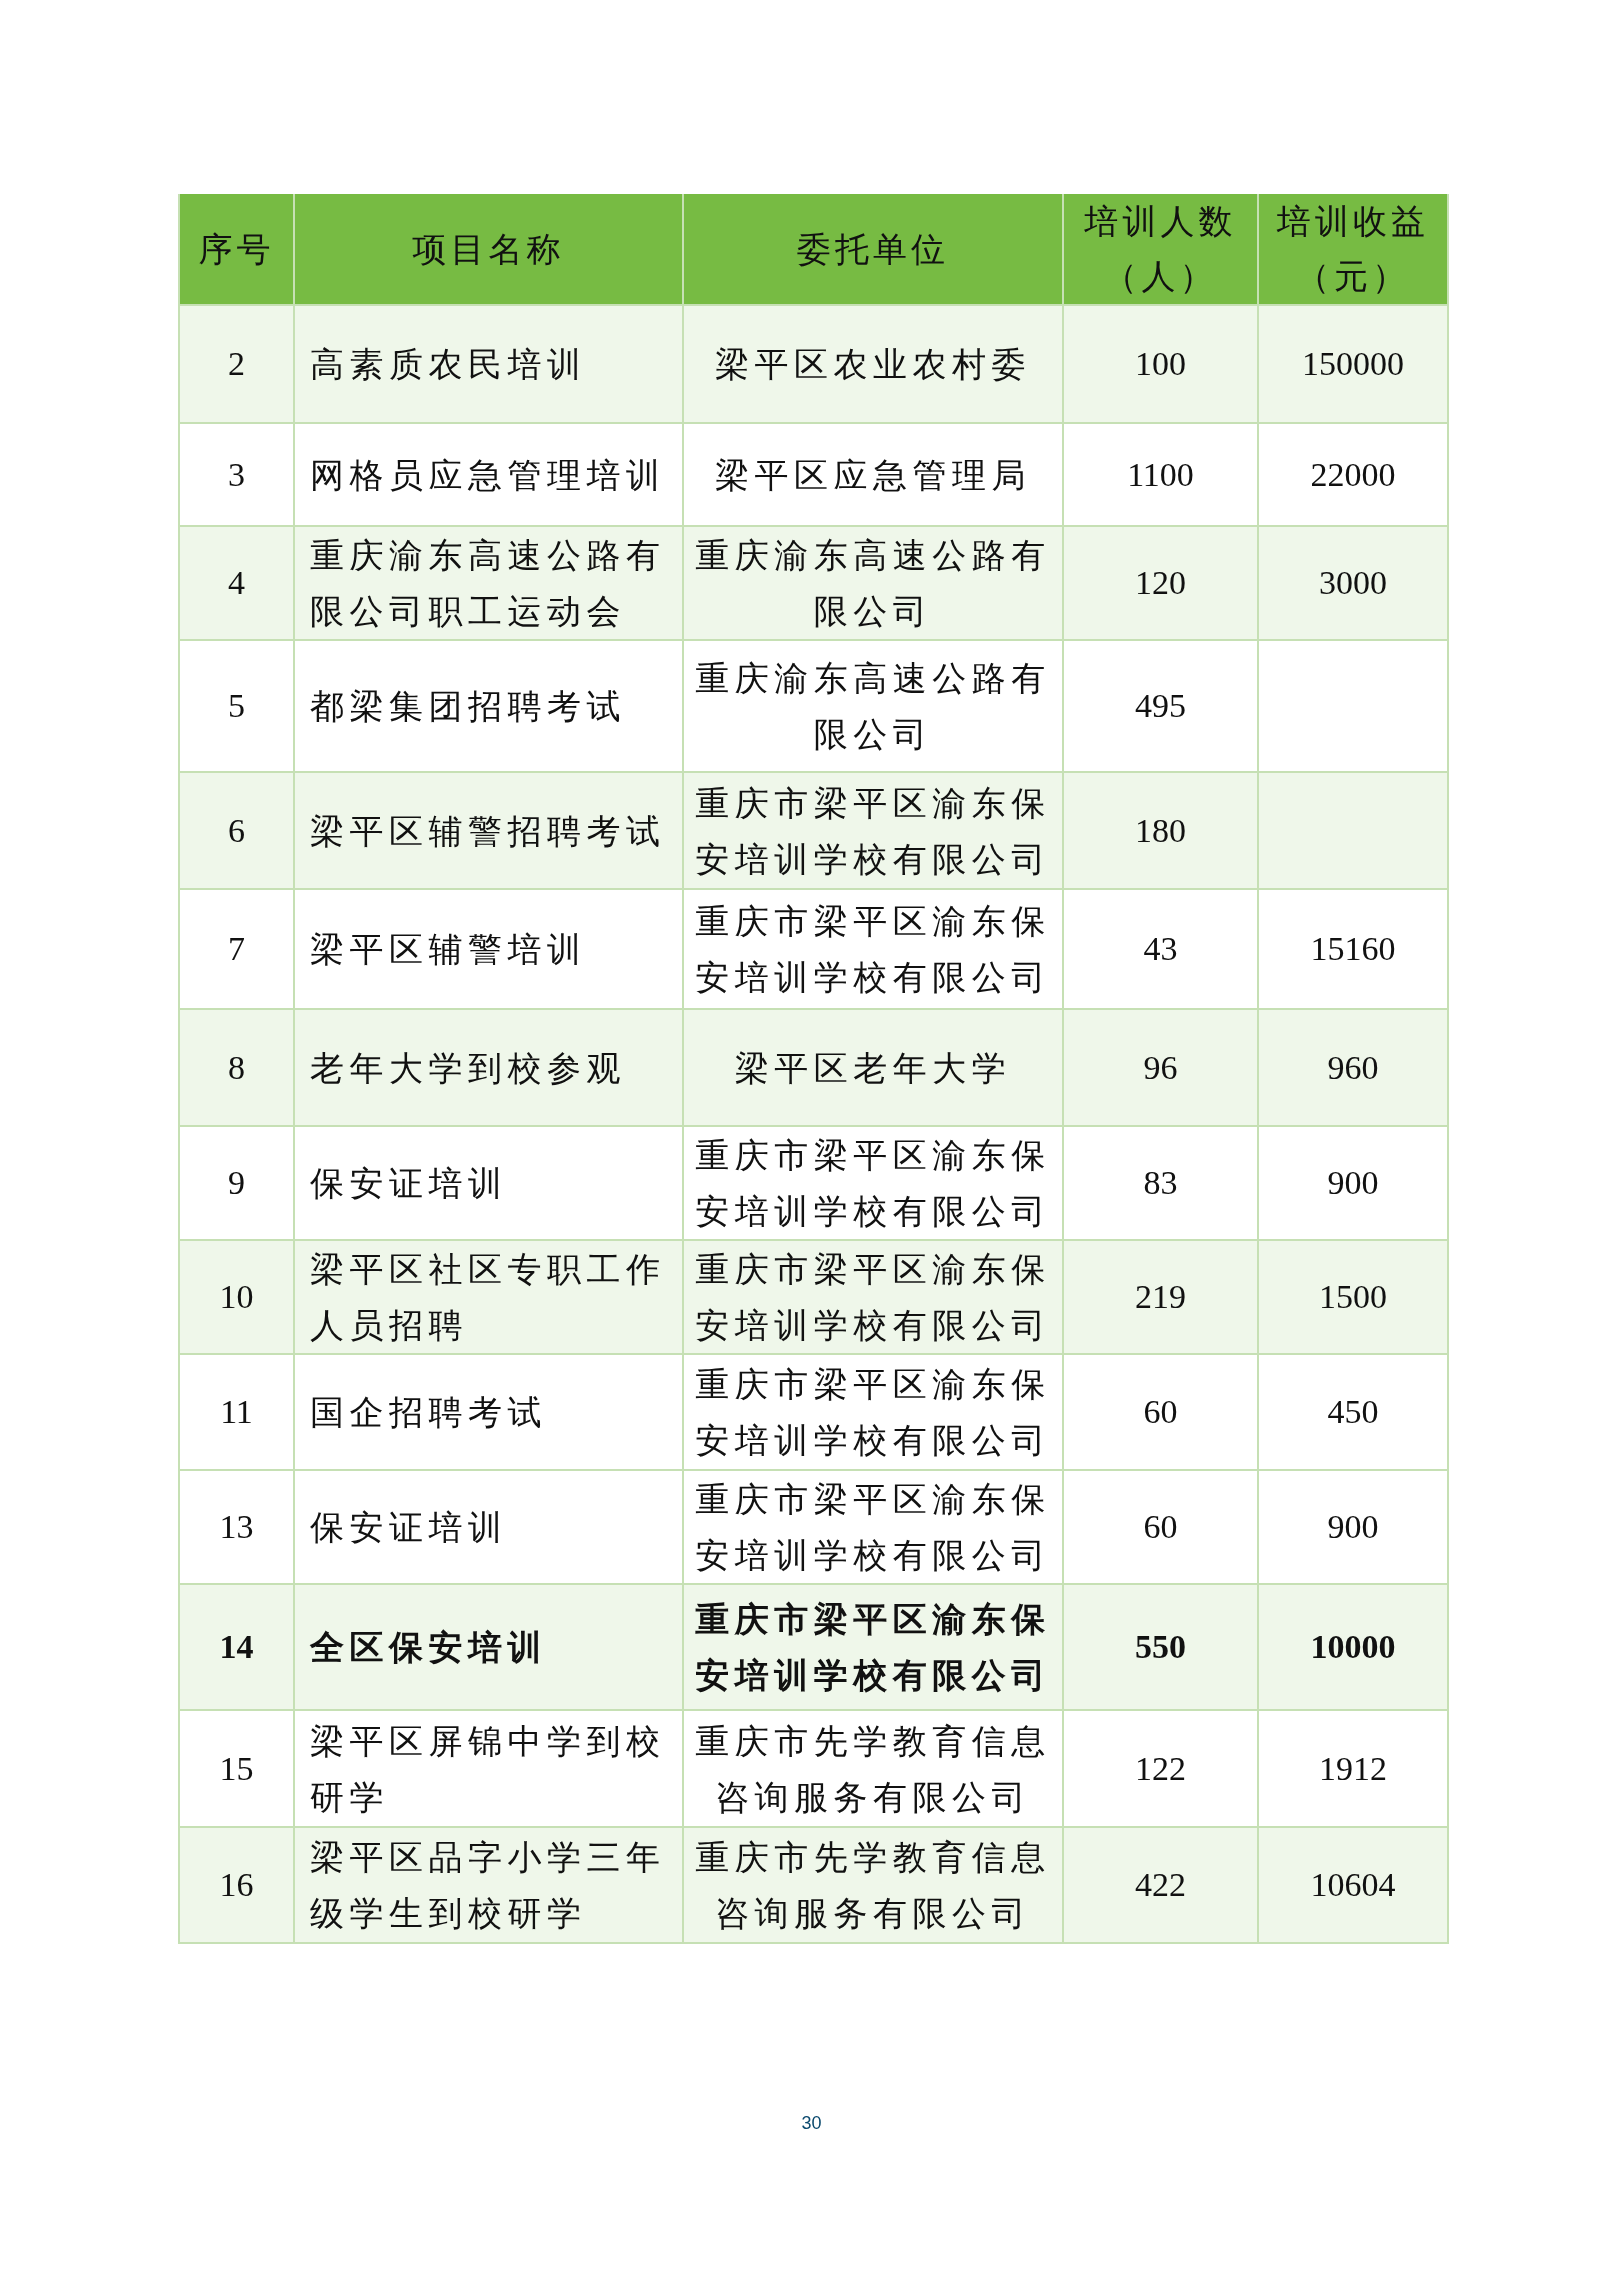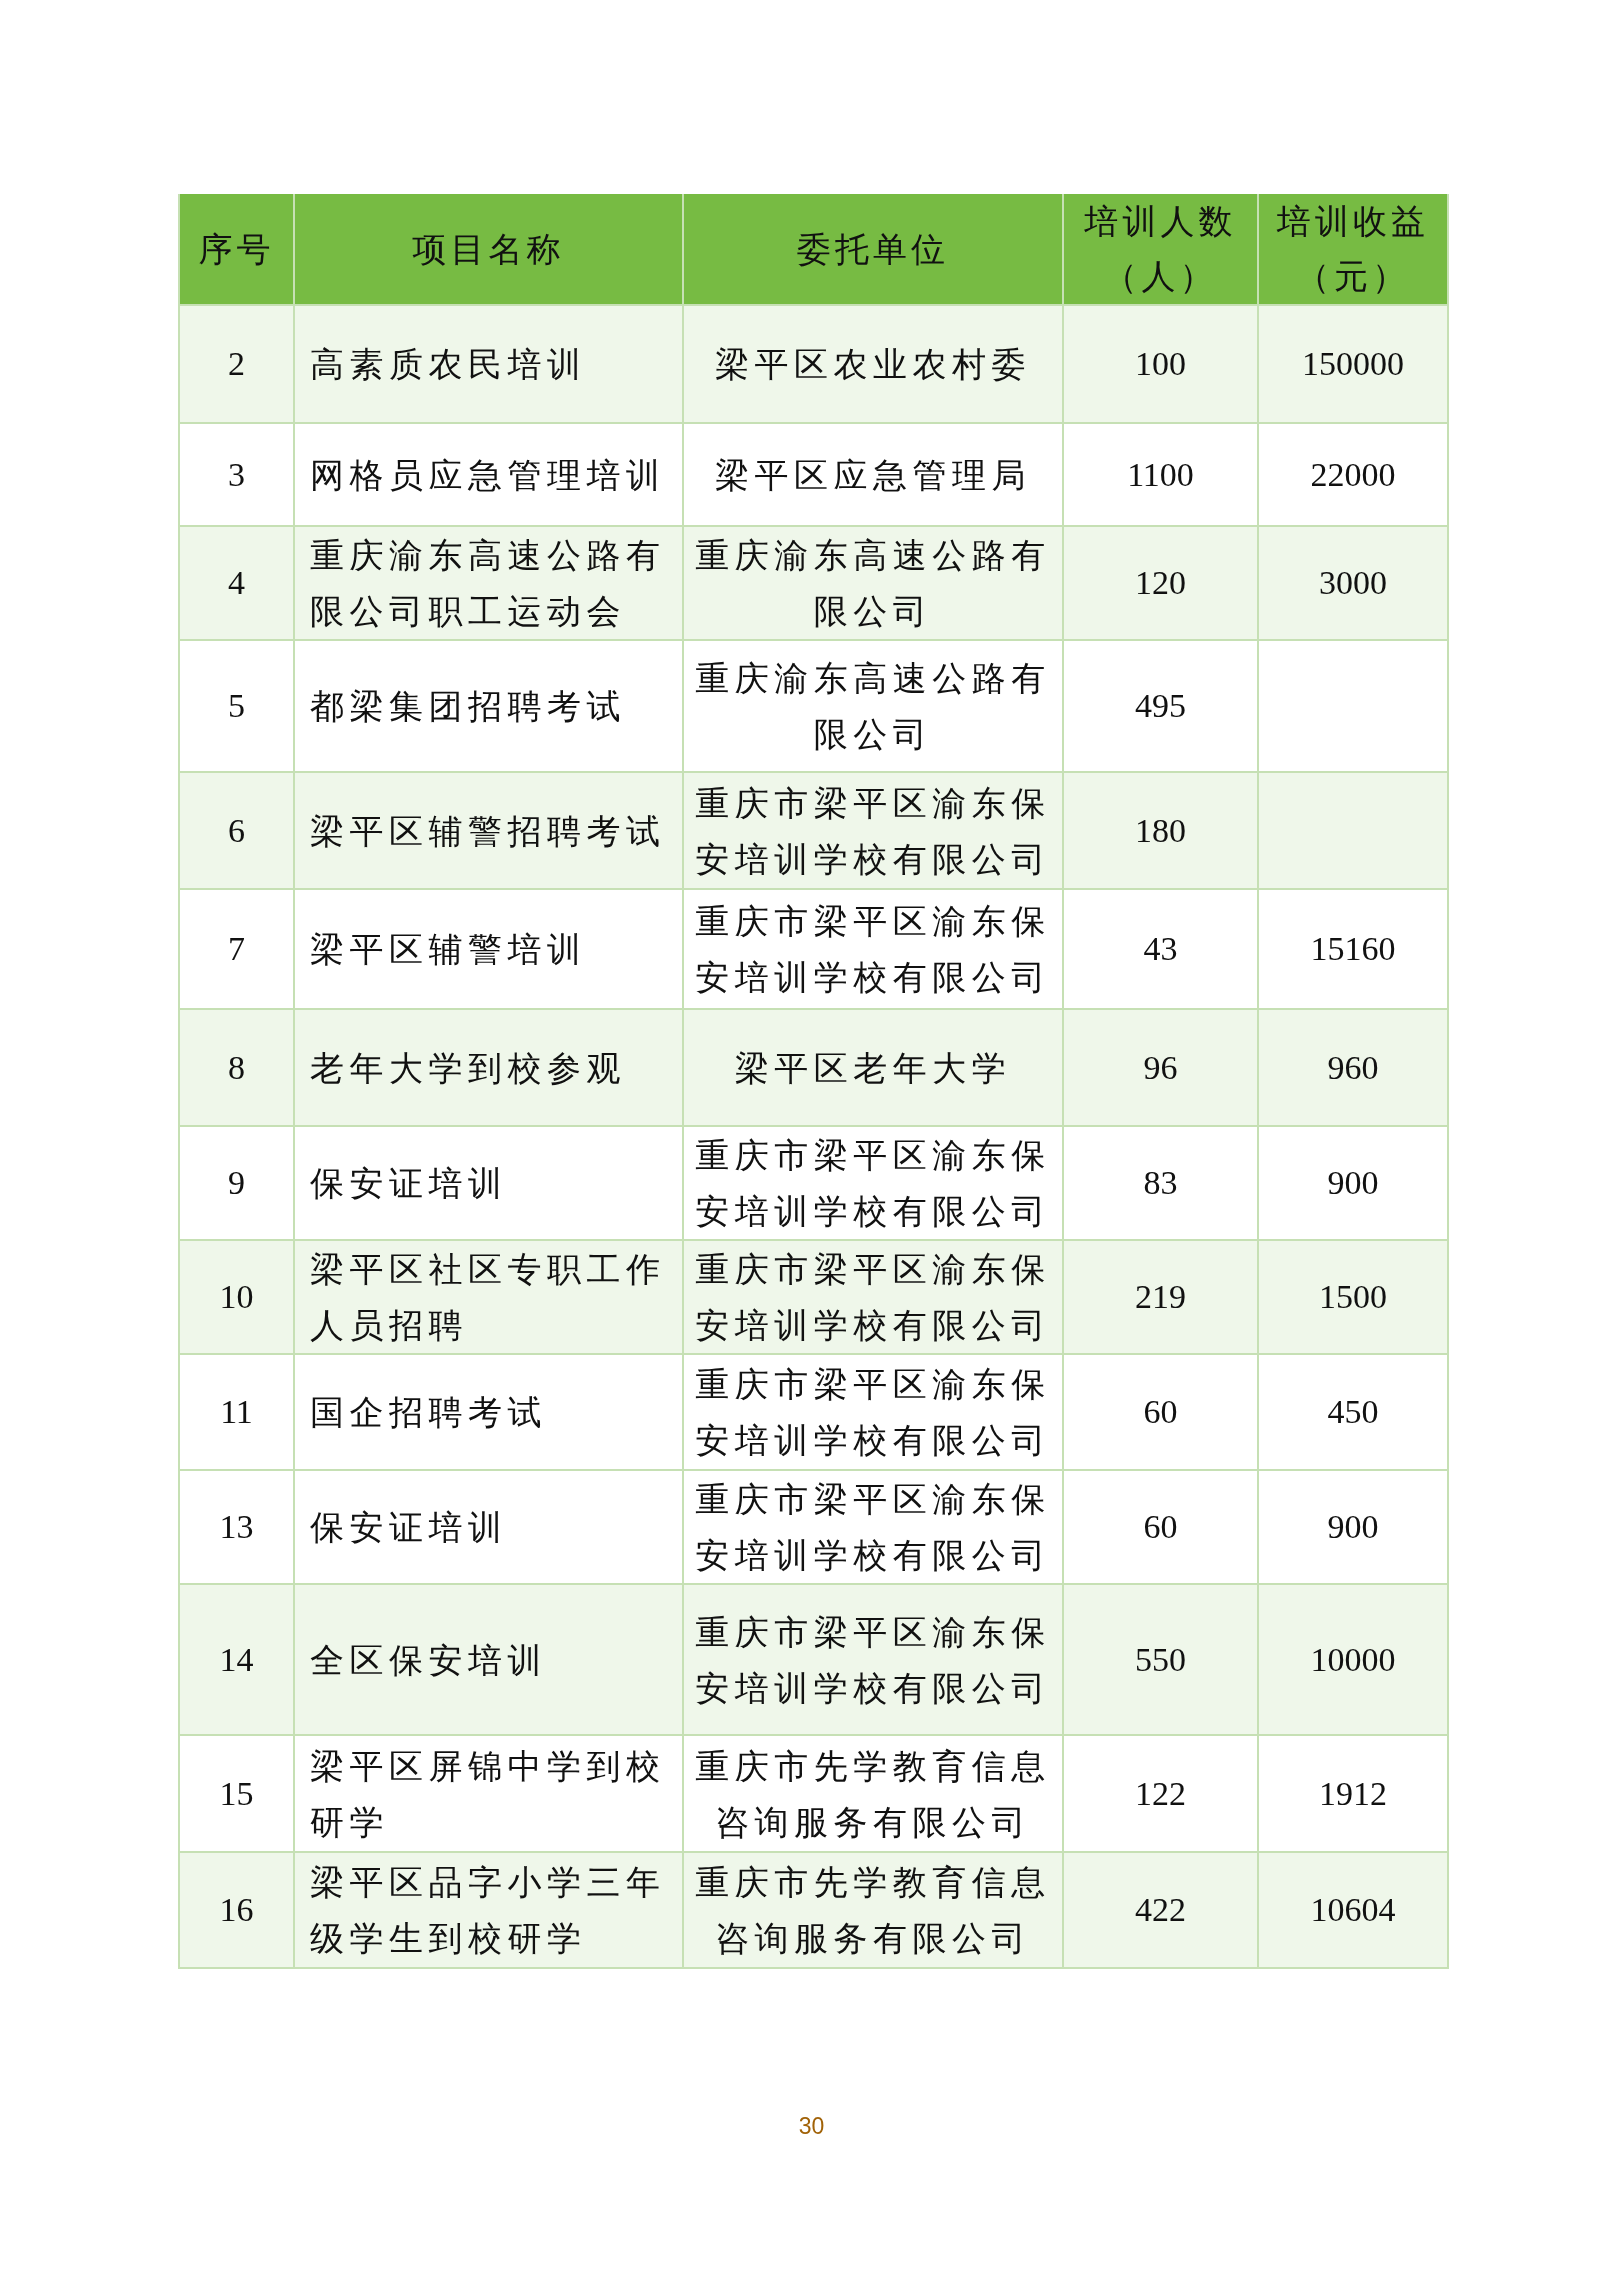--- a/index.html
+++ b/index.html
@@ -15,21 +15,21 @@
   .table tbody tr.band td { background: #eff7ea; }
   .table tbody tr td { background: #ffffff; }
   .table tbody tr:last-child td { border-bottom: 2.7px solid #c6e0b4; }
   .c-idx { text-align: center; font-family: "Liberation Serif", serif; font-size: 34px; }
   .c-name { text-align: left; padding-left: 15px !important; padding-right: 5.5px !important;
             font-size: 34px; letter-spacing: 5.5px; line-height: 56px; }
   .c-unit { text-align: center; font-size: 34px; letter-spacing: 5.5px; line-height: 56px;
             padding: 0 8px !important; }
   .c-num { text-align: center; font-family: "Liberation Serif", serif; font-size: 34px; }
   .page-num { position: absolute; left: 0; width: 1623px; top: 2113px; text-align: center;
-              font-family: "Liberation Sans", sans-serif; font-size: 23px; color: #a16207; }
+              font-family: "Liberation Sans", sans-serif; font-size: 18px; color: #0c4a6e; }
 </style>
 </head>
 <body>
 
 <table class="table">
   <colgroup>
     <col style="width:115px">
     <col style="width:389px">
     <col style="width:380px">
     <col style="width:195px">
@@ -115,21 +115,21 @@
         <td class="c-num">60</td>
         <td class="c-num">450</td>
       </tr>
       <tr style="height: 108px;">
         <td class="c-idx">13</td>
         <td class="c-name">保安证培训</td>
         <td class="c-unit">重庆市梁平区渝东保安培训学校有限公司</td>
         <td class="c-num">60</td>
         <td class="c-num">900</td>
       </tr>
-      <tr class="band" style="height: 151px;">
+      <tr class="band" style="height: 126px; font-weight: bold;">
         <td class="c-idx">14</td>
         <td class="c-name">全区保安培训</td>
         <td class="c-unit">重庆市梁平区渝东保安培训学校有限公司</td>
         <td class="c-num">550</td>
         <td class="c-num">10000</td>
       </tr>
       <tr style="height: 117px;">
         <td class="c-idx">15</td>
         <td class="c-name">梁平区屏锦中学到校研学</td>
         <td class="c-unit">重庆市先学教育信息咨询服务有限公司</td>

